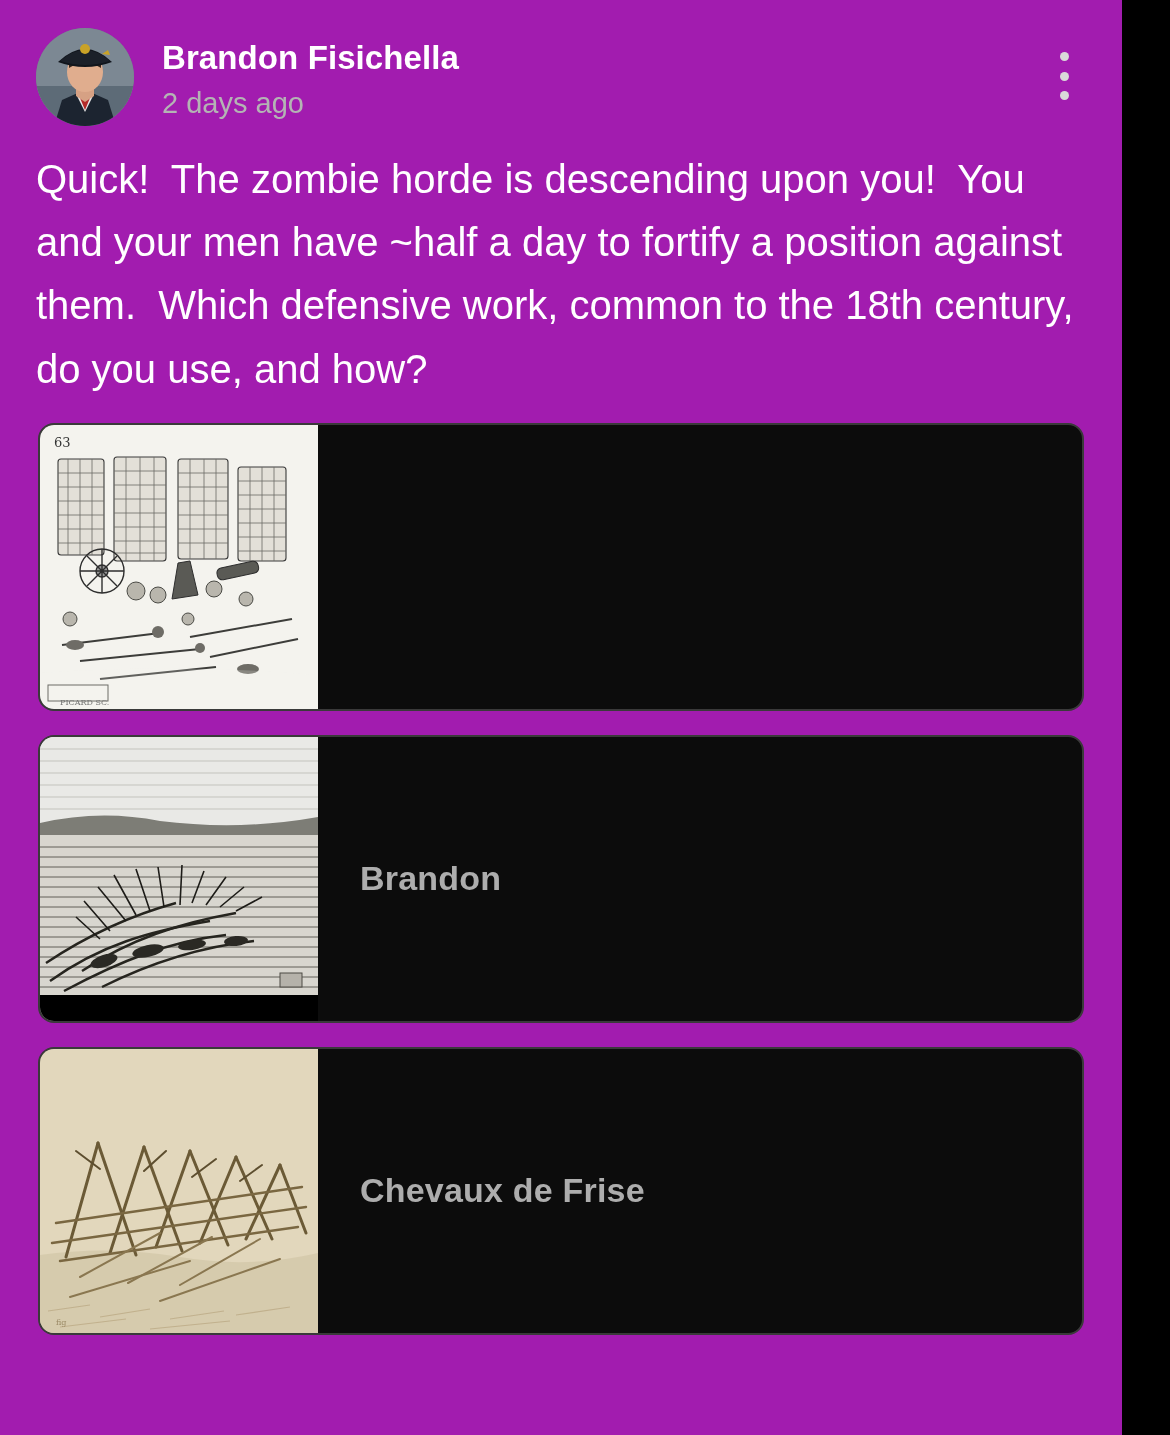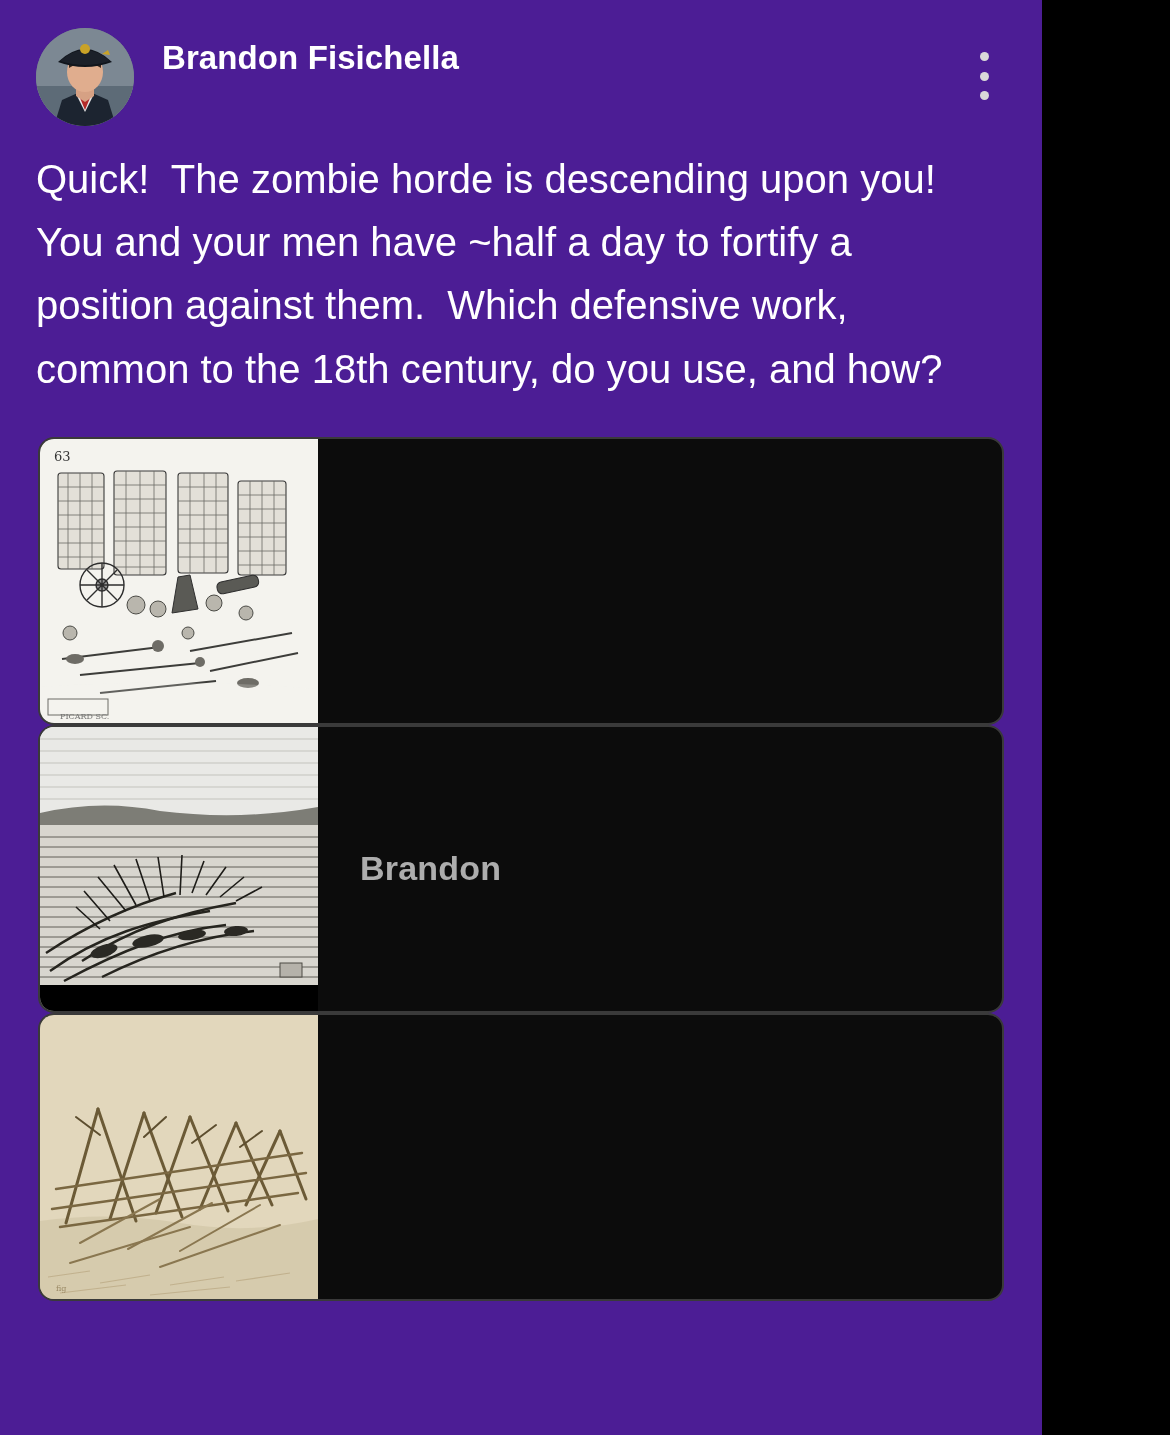--- a/index.html
+++ b/index.html
@@ -4,23 +4,23 @@
 <style>
   * { box-sizing: border-box; margin: 0; padding: 0; }
   html, body {
     width: 1170px;
     height: 1435px;
     background: #000000;
     font-family: "Liberation Sans", sans-serif;
     overflow: hidden;
   }
   .post {
-    width: 1042px;
+    width: 1122px;
     height: 1435px;
-    background: #4c1d95;
+    background: #a21caf;
     padding: 0;
     position: relative;
   }
 
   
   .post-header {
     display: flex;
     align-items: flex-start;
     padding: 28px 30px 0 36px;
     position: relative;
@@ -81,24 +81,25 @@
     color: #ffffff;
     font-size: 40px;
     line-height: 1.58;
     padding: 22px 48px 0 36px;
     white-space: pre-wrap;
     font-weight: 400;
   }
 
   
   .options {
-    margin-top: 36px;
+    margin-top: 22px;
     padding: 0 38px 16px 38px;
     display: flex;
     flex-direction: column;
+    gap: 24px;
   }
   .option {
     position: relative;
     height: 288px;
     border: 2px solid #3a3a3a;
     border-radius: 16px;
     background: #0c0c0c;
     display: flex;
     align-items: center;
     overflow: hidden;
@@ -144,20 +145,21 @@
 
         <path d="M22 34 q27 -26 54 0 q-27 10 -54 0 z" fill="#11151c"></path>
         <path d="M24 33 q25 -22 50 0 q-25 8 -50 0 z" fill="#1b2029"></path>
         <circle cx="49" cy="21" r="5" fill="#c9a227"></circle>
         <path d="M66 26 l6 -4 l2 5 z" fill="#c9a227"></path>
       </svg>
     </div>
 
     <div class="author-block">
       <div class="author-name">Brandon Fisichella</div>
+      <div class="timestamp">2 days ago</div>
     </div>
 
     <div class="overflow-menu">
       <span></span>
       <span></span>
       <span></span>
     </div>
   </div>
 
   <div class="post-body">Quick!  The zombie horde is descending upon you!  You and your men have ~half a day to fortify a position against them.  Which defensive work, common to the 18th century, do you use, and how?</div>
@@ -300,16 +302,17 @@
             <path d="M36 104 L60 122 M126 104 L104 124 M176 112 L152 130 M222 118 L200 134"></path>
           </g>
 
           <g stroke="#b8a madre" stroke-width="1"></g>
           <g stroke="#bfae8a" stroke-width="1.2" opacity="0.9">
             <path d="M8 264 L50 258 M60 270 L110 262 M130 272 L184 264 M196 268 L250 260 M20 280 L86 272 M110 282 L190 274"></path>
           </g>
           <text x="16" y="278" font-family="DejaVu Serif, serif" font-size="8" fill="#9b8a66">fig</text>
         </svg>
       </div>
+      <div class="option-label">Chevaux de Frise</div>
     </div>
 
   </div>
 </div>
 
 </body></html>

